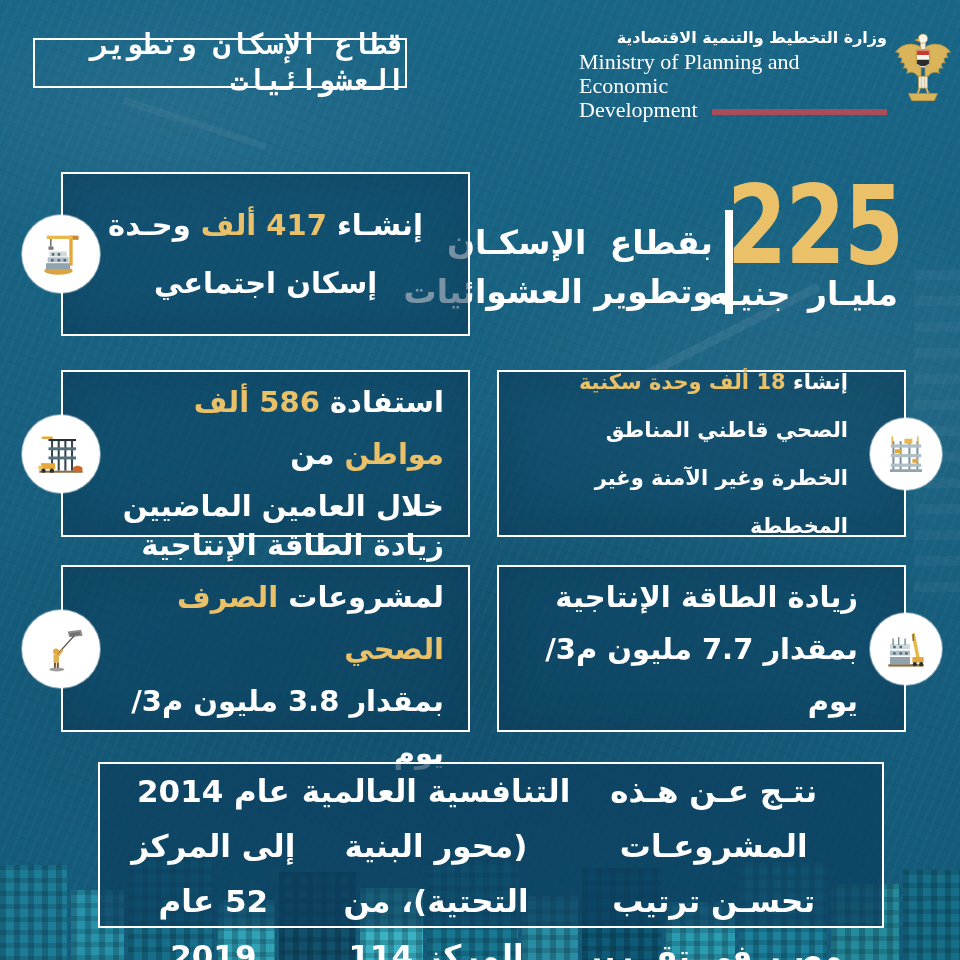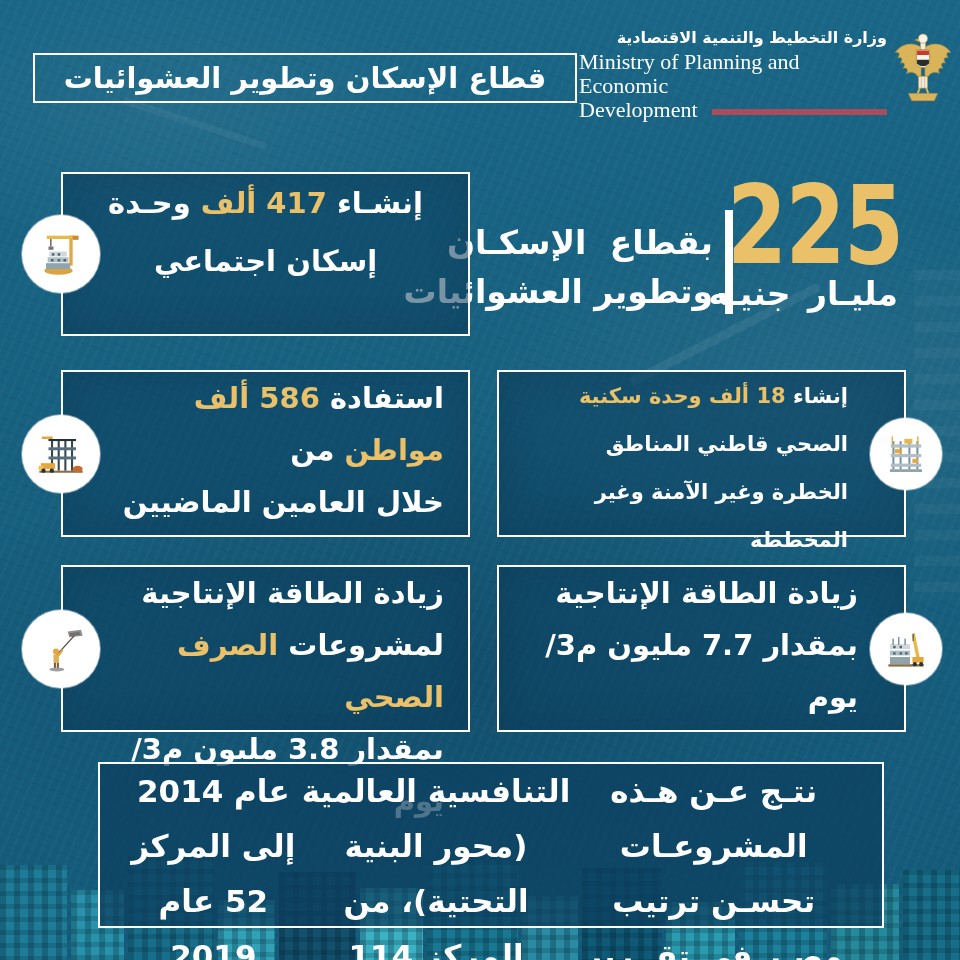--- a/index.html
+++ b/index.html
@@ -23,23 +23,23 @@
   .bg-crane{ position:absolute; left:620px; top:330px; width:210px; height:9px;
     background:rgba(255,255,255,0.07); transform:rotate(-27deg);}
   .bg-crane2{ position:absolute; left:120px; top:120px; width:150px; height:7px;
     background:rgba(255,255,255,0.05); transform:rotate(18deg);}
   .city-strip{ position:absolute; left:0; bottom:0; width:960px; height:108px;
     display:flex; align-items:flex-end; gap:4px; opacity:.9; }
   .city-strip div{ background-image:repeating-linear-gradient(90deg, rgba(0,20,35,0.25) 0 6px, transparent 6px 14px),
     repeating-linear-gradient(180deg, rgba(0,20,35,0.18) 0 5px, transparent 5px 13px); }
 
   .title-box{
-    position:absolute; left:33px; top:53px; width:544px; height:50px;
+    position:absolute; left:33px; top:38px; width:374px; height:50px;
     border:2px solid #ffffff; display:flex; align-items:center; justify-content:center;
-    color:#fff; font-size:29px; font-weight:700; direction:rtl;
+    color:#fff; font-size:29px; font-weight:700; direction:rtl;font-family:Liberation Mono, monospace;
   }
 
   .ministry{ position:absolute; right:73px; top:28px; width:308px; color:#fff; }
   .m-ar{ direction:rtl; text-align:right; font-size:16px; font-weight:700; letter-spacing:0.5px; }
   .m-en{ font-family:"Liberation Serif", serif; font-size:22px; margin-top:3px; line-height:24px; }
   .m-en-row{ display:flex; align-items:center; }
   .red-bar{ flex:1; height:6px; background:#A94E59; margin-left:14px; margin-top:3px; }
   .eagle{ position:absolute; right:4px; top:28px; width:66px; height:78px; }
 
   .stat-number{
@@ -57,21 +57,21 @@
     position:absolute; border:2px solid #ffffff; background:rgba(12,63,94,0.55);
     box-shadow:inset 0 0 40px rgba(0,20,40,0.15);
   }
   .c1{ left:61px; top:172px; width:409px; height:164px; }
   .c2{ left:61px; top:370px; width:409px; height:167px; }
   .c3{ left:497px; top:370px; width:409px; height:167px; }
   .c4{ left:61px; top:565px; width:409px; height:167px; }
   .c5{ left:497px; top:565px; width:409px; height:167px; }
 
   .card-text{
-    position:absolute; inset:0; display:flex; flex-direction:column; justify-content:flex-start;
+    position:absolute; inset:0; display:flex; flex-direction:column; justify-content:center;
     direction:rtl; color:#fff; font-weight:700; font-size:29px; text-align:right;
   }
   .c1 .card-text{ text-align:center; padding:0 30px; line-height:58px; }
   .c2 .card-text{ padding:0 24px 0 52px; line-height:52px; }
   .c3 .card-text{ padding:0 56px 0 22px; line-height:48px; font-size:21px; }
   .c4 .card-text{ padding:0 24px 0 52px; line-height:52px; }
   .c5 .card-text{ padding:0 46px 0 22px; line-height:52px; }
   .gold{ color:#EAC068; }
 
   .icon-circle{

